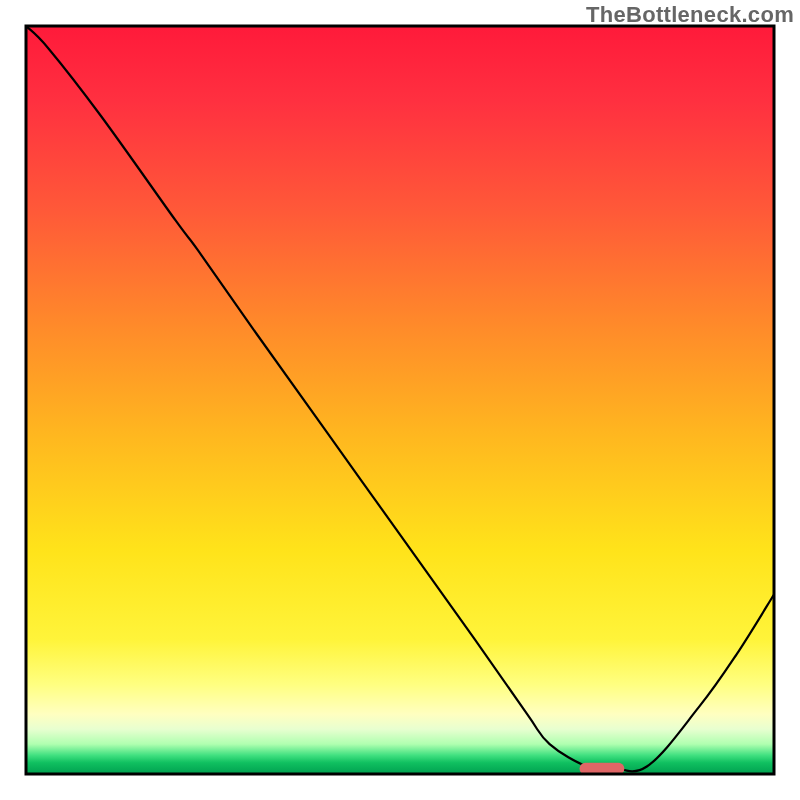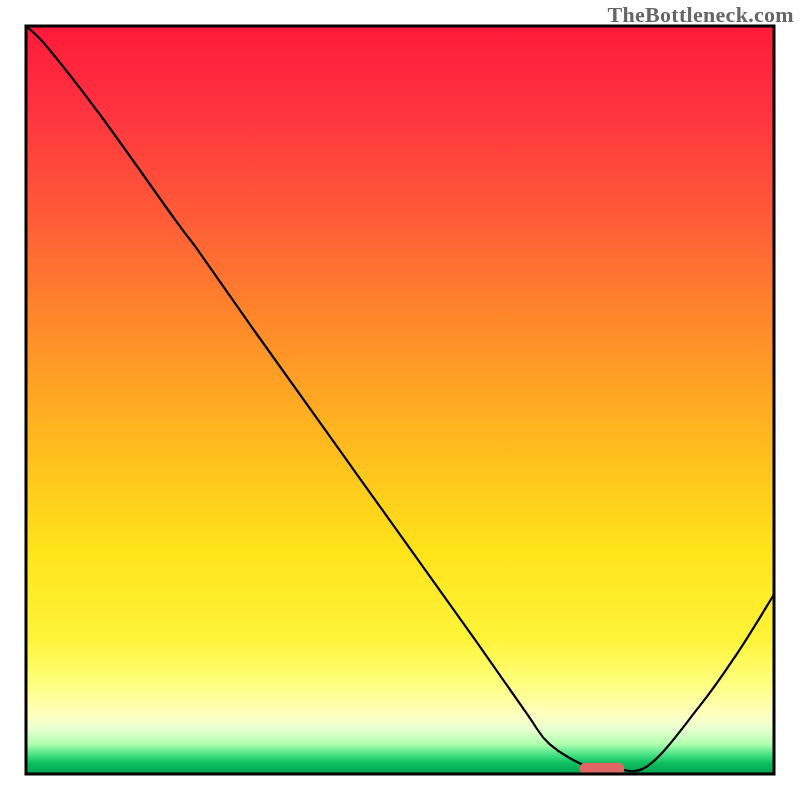--- a/index.html
+++ b/index.html
@@ -7,21 +7,20 @@
     padding: 0;
     width: 800px;
     height: 800px;
     background: #ffffff;
     font-family: Arial, Helvetica, sans-serif;
   }
   .chart-wrap {
     position: relative;
     width: 800px;
     height: 660px;
-    font-family: Liberation Serif, serif;
   }
   .watermark {
     position: absolute;
     top: 2px;
     right: 6px;
     font-size: 22px;
     font-weight: 600;
     color: #666666;
     letter-spacing: 0.3px;
     z-index: 20;

